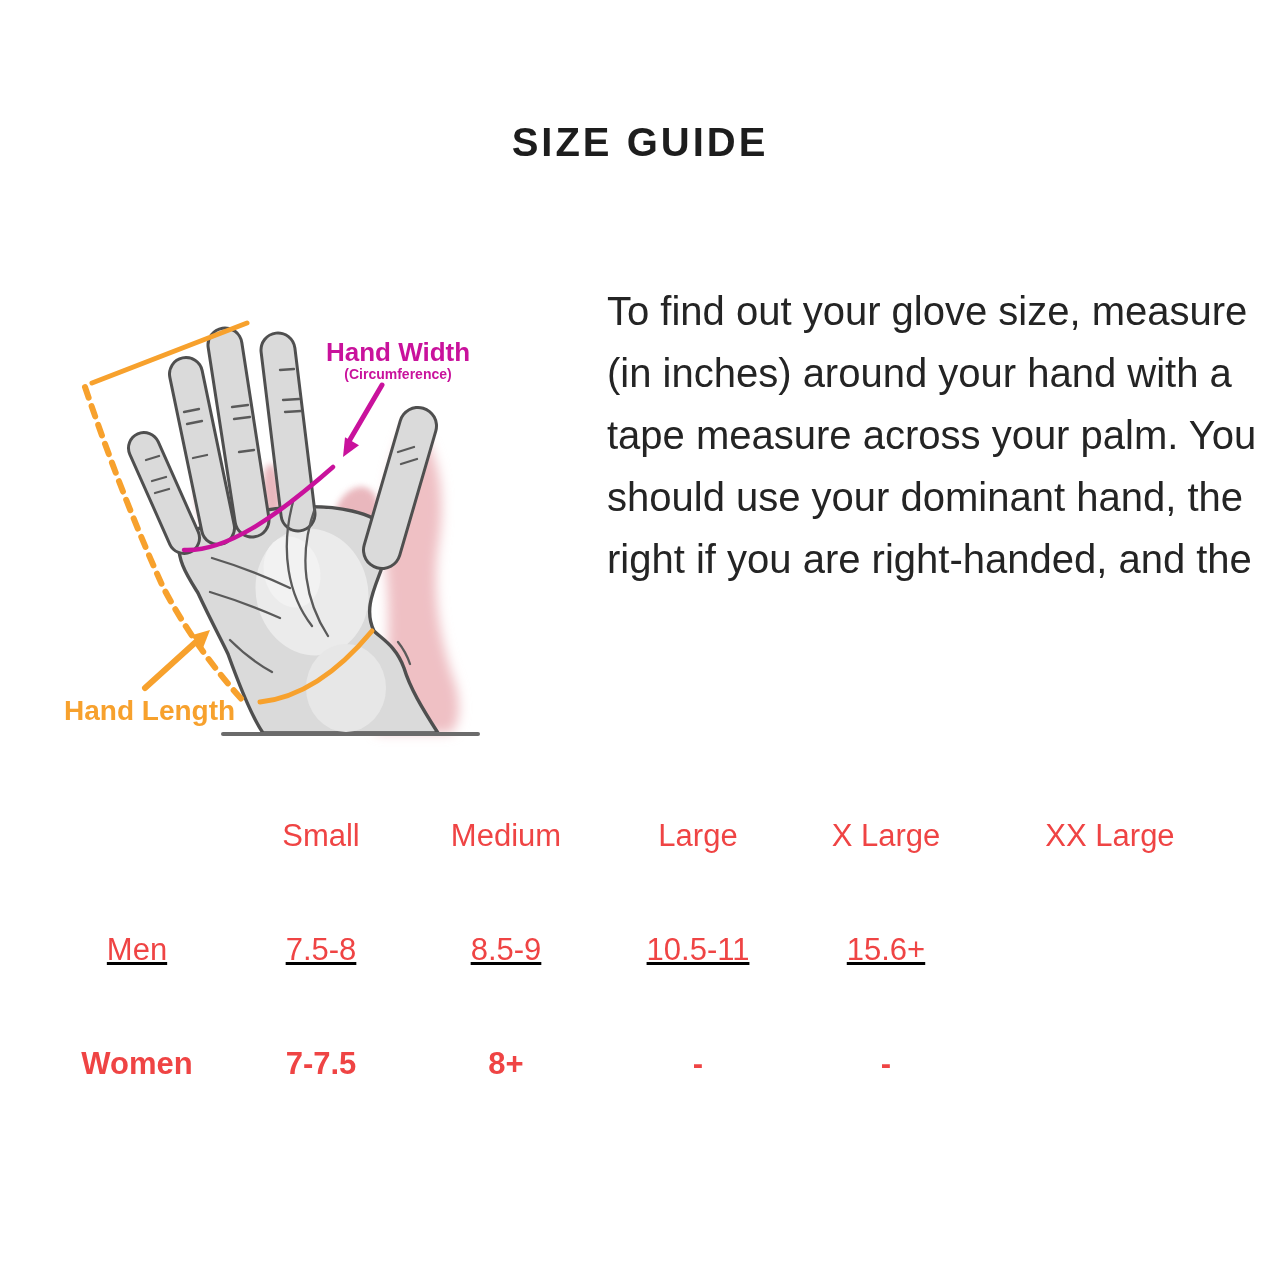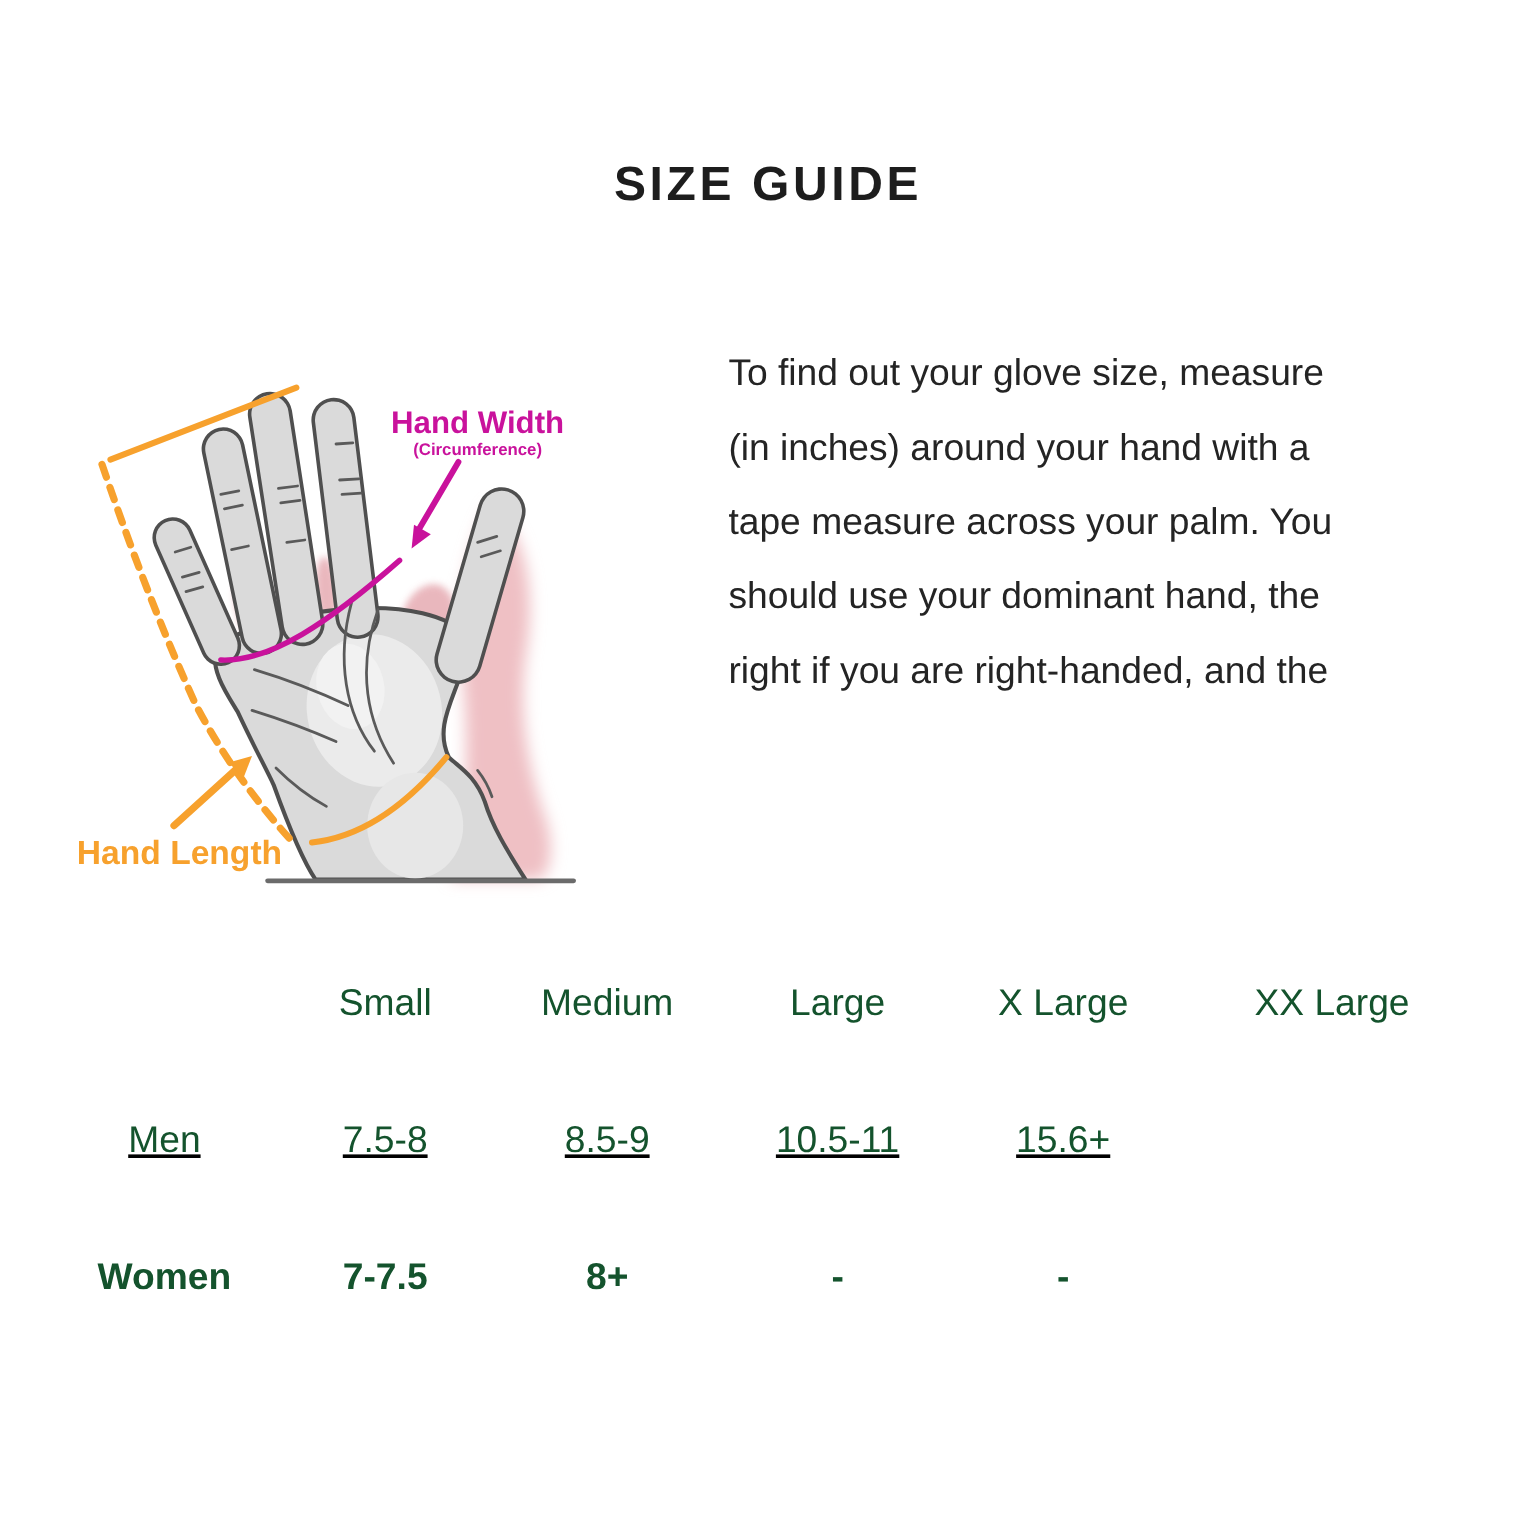--- a/index.html
+++ b/index.html
@@ -3,36 +3,36 @@
 <meta charset="utf-8">
 <style>
   html,body{margin:0;padding:0;background:#ffffff;}
   .canvas{
     position:relative;width:1280px;height:1280px;background:#ffffff;
     margin:0 auto;overflow:hidden;
     font-family:"Liberation Sans", sans-serif;
     -webkit-font-smoothing:antialiased;
   }
   .title{
-    position:absolute;top:116px;left:0;right:0;margin:16px;
+    position:absolute;top:116px;left:0;right:0;margin:4px;
     text-align:center;font-size:40px;font-weight:600;
     letter-spacing:3px;color:#1d1d1d;
   }
   .hand-svg{position:absolute;left:60px;top:290px;width:520px;height:470px;}
   .instructions{
     position:absolute;left:607px;top:280px;width:640px;
-    font-size:31px;line-height:62px;color:#242424;
+    font-size:40px;line-height:62px;color:#242424;
   }
   .instruction-line{white-space:nowrap;}
   .table-row{
     position:absolute;left:62px;width:1200px;height:48px;
     display:grid;grid-template-columns:150px 218px 152px 232px 144px 304px;
     align-items:center;
   }
-  .table-row>div{text-align:center;font-size:31px;color:#14532d;}
+  .table-row>div{text-align:center;font-size:31px;color:#ef4444;}
   .row-header{top:812px;}
   .row-men{top:926px;text-decoration:underline;}
   .row-women{top:1040px;font-weight:bold;}
   
   .outline-ln{stroke:#4f4f4f;stroke-linecap:round;fill:none;}
   .fill-ln{stroke:#dadada;stroke-linecap:round;fill:none;}
   .crease{stroke:#5a5a5a;stroke-width:2.3;stroke-linecap:round;fill:none;}
   .orange-stroke{stroke:var(--orange);fill:none;stroke-linecap:round;}
   .magenta-stroke{stroke:var(--magenta);fill:none;stroke-linecap:round;}
   .orange-fill{fill:var(--orange);}

